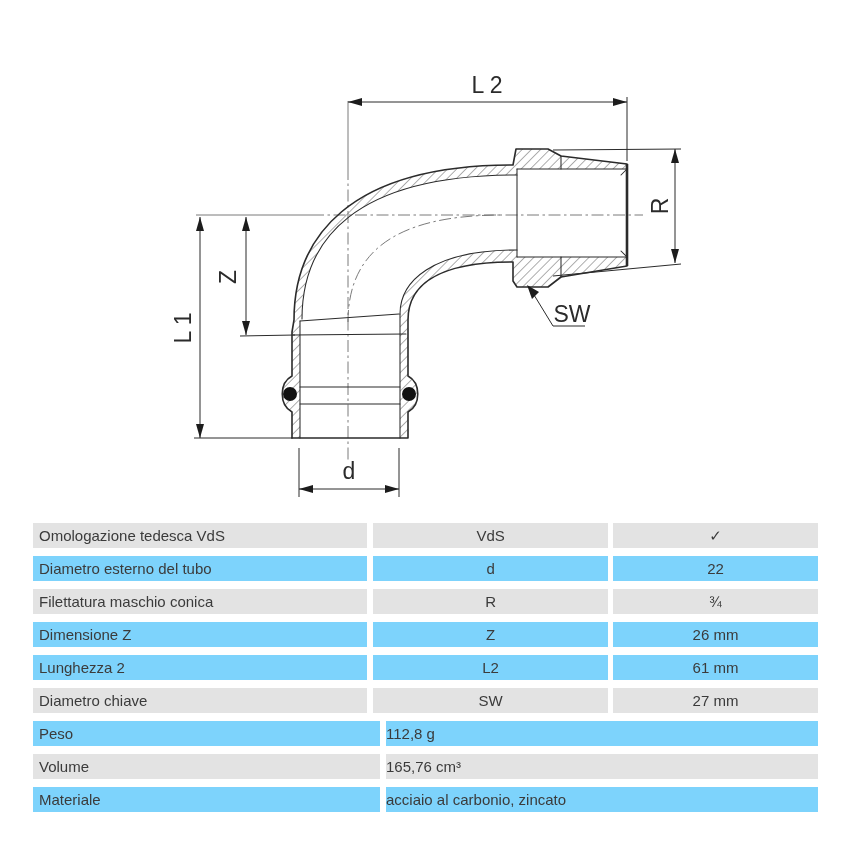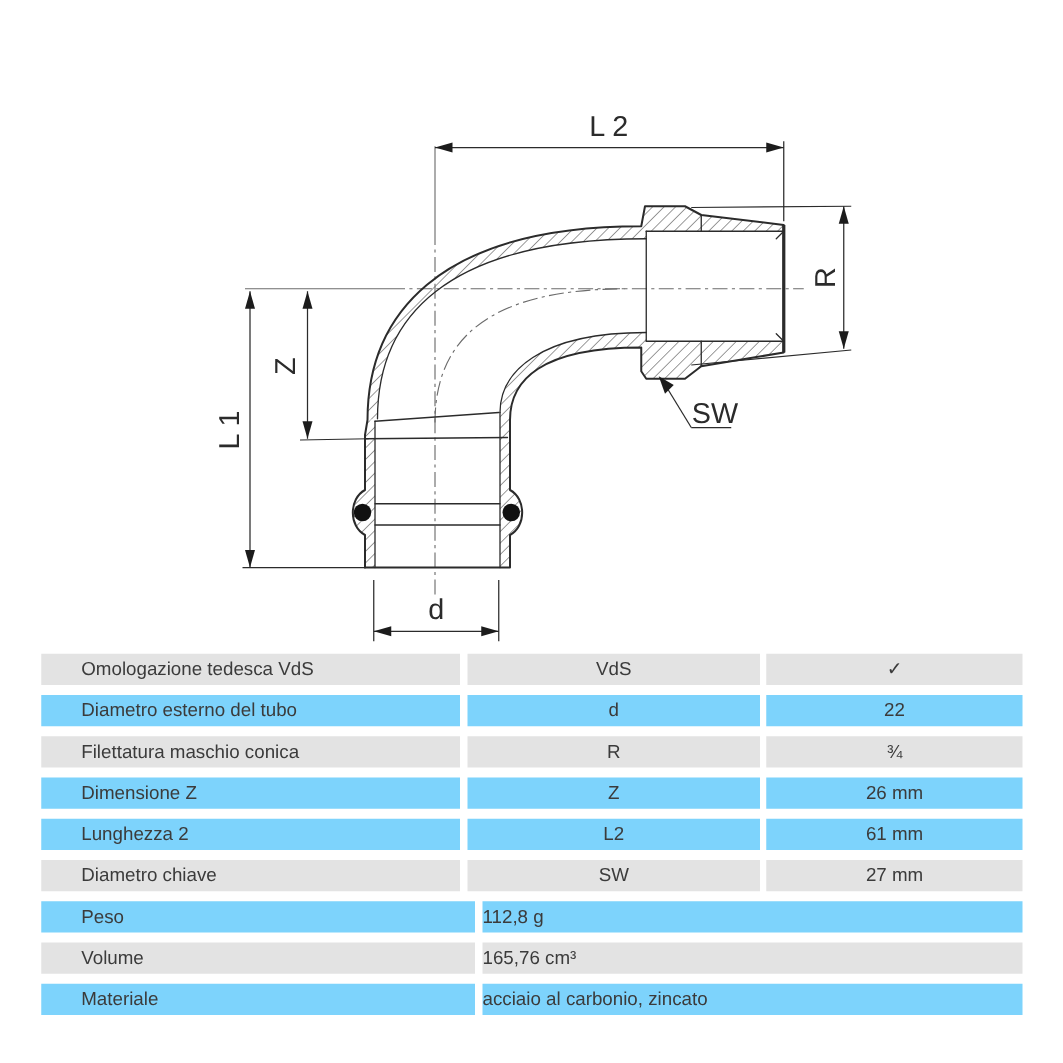--- a/index.html
+++ b/index.html
@@ -1,31 +1,31 @@
 <!DOCTYPE html>
 <html><head>
 <meta charset="utf-8">
 <style>
   html,body{margin:0;padding:0;background:#ffffff;}
   body{width:850px;height:850px;position:relative;overflow:hidden;
        font-family:"Liberation Sans", sans-serif;}
-  #drawing{position:absolute;left:0;top:16px;}
+  #drawing{position:absolute;left:0;top:0;}
   svg text{fill:#2b2b2b;font-family:"Liberation Sans", sans-serif;font-size:23px;}
   .outline{stroke:#2b2b2b;stroke-width:1.6;fill:none;stroke-linejoin:round;stroke-linecap:round;}
   .thick{stroke:#2b2b2b;stroke-width:2.6;fill:none;}
   .inner{stroke:#2b2b2b;stroke-width:1.05;fill:none;stroke-linecap:round;}
   .cl{stroke:#6b6b6b;stroke-width:0.9;fill:none;stroke-dasharray:12 3.5 2.5 3.5;}
   .clsolid{stroke:#6b6b6b;stroke-width:0.9;fill:none;}
   .dim{stroke:#2b2b2b;stroke-width:1;fill:none;}
   .ah{fill:#1c1c1c;stroke:none;}
   .band{fill:url(#hatch);stroke:none;}
   #spec-table{position:absolute;left:33px;top:523px;width:785px;}
   .trow{display:flex;height:25px;margin-bottom:8px;font-size:15px;color:#3b3b3b;}
   .trow>div{line-height:25px;white-space:nowrap;overflow:hidden;}
-  .c1{width:347px;padding-left:32px;box-sizing:border-box;margin-right:6px;}
+  .c1{width:347px;padding-left:6px;box-sizing:border-box;margin-right:6px;}
   .c2{width:244px;text-align:center;margin-right:5px;}
   .c3{width:213px;text-align:center;}
   .c23{width:432px;text-align:left;}
   .dark>div{background:#e3e3e3;}
   .light>div{background:#7dd3fc;}
 </style>
 </head>
 <body>
 
 <div id="drawing">

